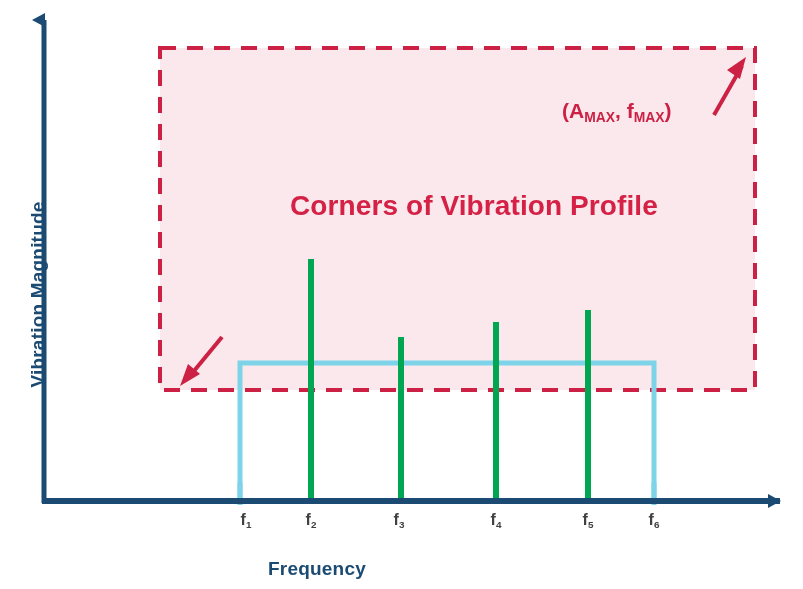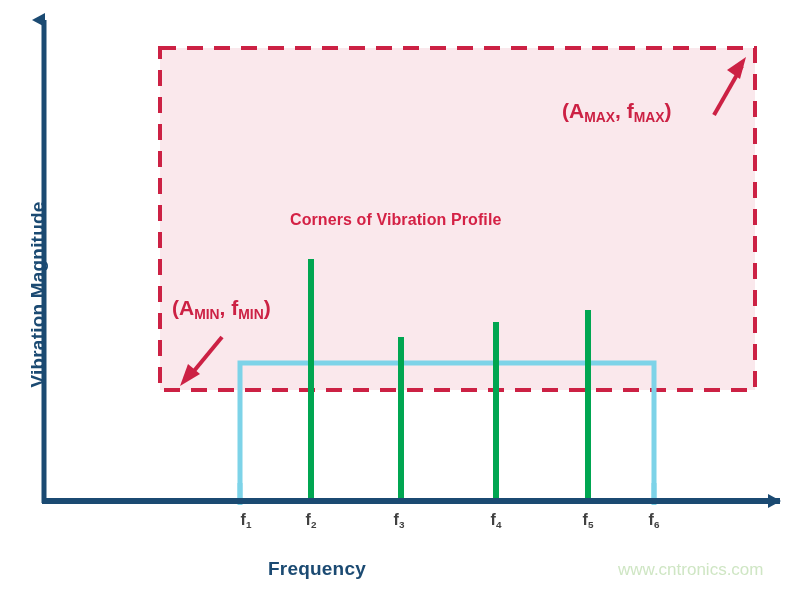--- a/index.html
+++ b/index.html
@@ -90,23 +90,23 @@
     vertical-align: baseline;
     position: relative;
     top: 0.28em;
   }
   #corner-label-max { left: 562px; top: 100px; }
   #corner-label-min { left: 172px; top: 297px; }
 
   
   #region-title {
     left: 290px;
-    top: 212px;
+    top: 192px;
     color: #d42145;
-    font-size: 16px;
+    font-size: 28px;
     font-weight: bold;
     letter-spacing: 0.1px;
   }
 
   
   #watermark {
     left: 618px;
     top: 561px;
     color: #cfe6c4;
     font-size: 17px;
@@ -161,28 +161,24 @@
   <div class="lbl" id="y-axis-title">Vibration Magnitude</div>
 
   <div class="lbl" id="x-axis-title">Frequency</div>
 
   <div class="lbl" id="region-title">Corners of Vibration Profile</div>
 
   <div class="lbl corner-label" id="corner-label-max">
     <span>(A</span><sub>MAX</sub><span>, f</span><sub>MAX</sub><span>)</span>
   </div>
 
-  <div class="lbl corner-label" id="corner-label-min">
-    <span>(A</span><sub>MIN</sub><span>, f</span><sub>MIN</sub><span>)</span>
-  </div>
 
   <div id="tick-label-layer">
       <div class="lbl tick-label" style="left: 246px;"><span>f</span><sub>1</sub></div>
       <div class="lbl tick-label" style="left: 311px;"><span>f</span><sub>2</sub></div>
       <div class="lbl tick-label" style="left: 399px;"><span>f</span><sub>3</sub></div>
       <div class="lbl tick-label" style="left: 496px;"><span>f</span><sub>4</sub></div>
       <div class="lbl tick-label" style="left: 588px;"><span>f</span><sub>5</sub></div>
       <div class="lbl tick-label" style="left: 654px;"><span>f</span><sub>6</sub></div>
     </div>
 
-  <div class="lbl" id="watermark">www.cntronics.com</div>
 
 </div>
 
 </body></html>

